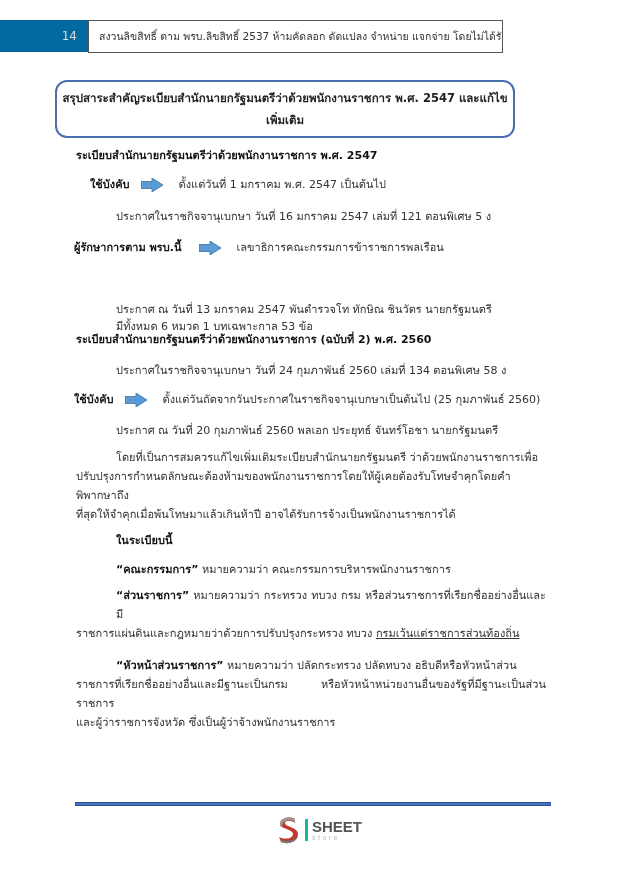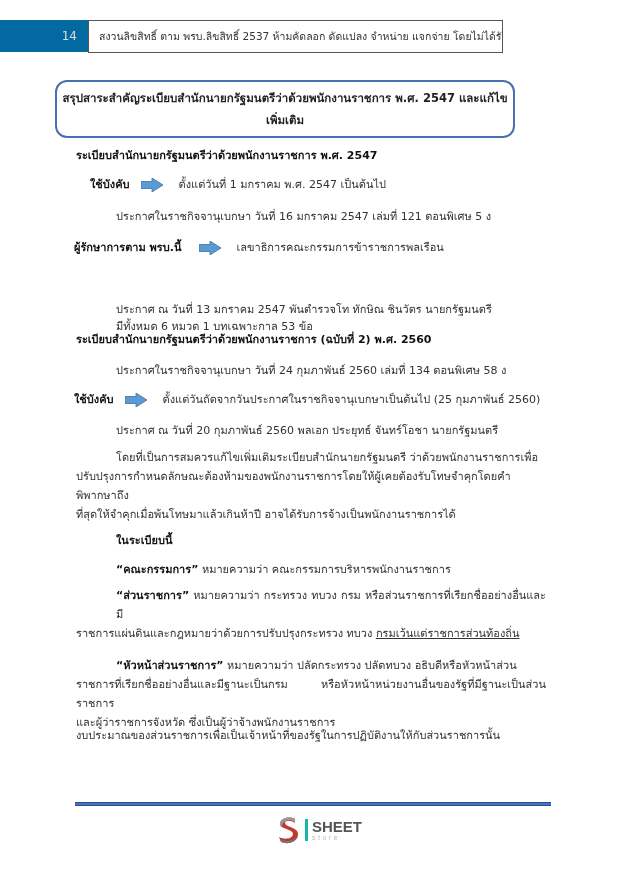--- a/index.html
+++ b/index.html
@@ -190,21 +190,20 @@
     <div><span>ราชการแผ่นดินและกฎหมายว่าด้วยการปรับปรุงกระทรวง ทบวง </span><span class="u">กรมเว้นแต่ราชการส่วนท้องถิ่น</span></div>
   </div>
 
   <div class="para" style="top:510px;">
     <div class="first"><span class="bold">“หัวหน้าส่วนราชการ”</span><span> หมายความว่า ปลัดกระทรวง ปลัดทบวง อธิบดีหรือหัวหน้าส่วน</span></div>
     <div>ราชการที่เรียกชื่ออย่างอื่นและมีฐานะเป็นกรม หรือหัวหน้าหน่วยงานอื่นของรัฐที่มีฐานะเป็นส่วนราชการ</div>
     <div>และผู้ว่าราชการจังหวัด ซึ่งเป็นผู้ว่าจ้างพนักงานราชการ</div>
   </div>
 
   <div class="para" style="top:580px;">
-    <div>งบประมาณของส่วนราชการเพื่อเป็นเจ้าหน้าที่ของรัฐในการปฏิบัติงานให้กับส่วนราชการนั้น</div>
   </div>
 
 </div>
 
 <div class="footer-line"></div>
 <div class="logo">
   <svg width="26" height="30" viewBox="0 0 26 30">
     <path d="M20 4 C14 1, 5 3, 5 9 C5 14, 18 14, 18 19 C18 24, 9 25, 4 22 L6 27 C13 30, 23 27, 23 19 C23 12, 10 12, 10 8 C10 5, 16 5, 20 8 Z" fill="#c0392b"></path>
     <path d="M20 4 C14 1, 5 3, 5 9 C5 11, 6 12, 8 13 C6 11, 7 6, 14 5 C17 5, 19 6, 20 8 Z" fill="#999"></path>
     <path d="M6 27 C13 30, 23 27, 23 19 C23 22, 19 26, 12 26 C9 26, 7 25, 5 24 Z" fill="#777"></path>

